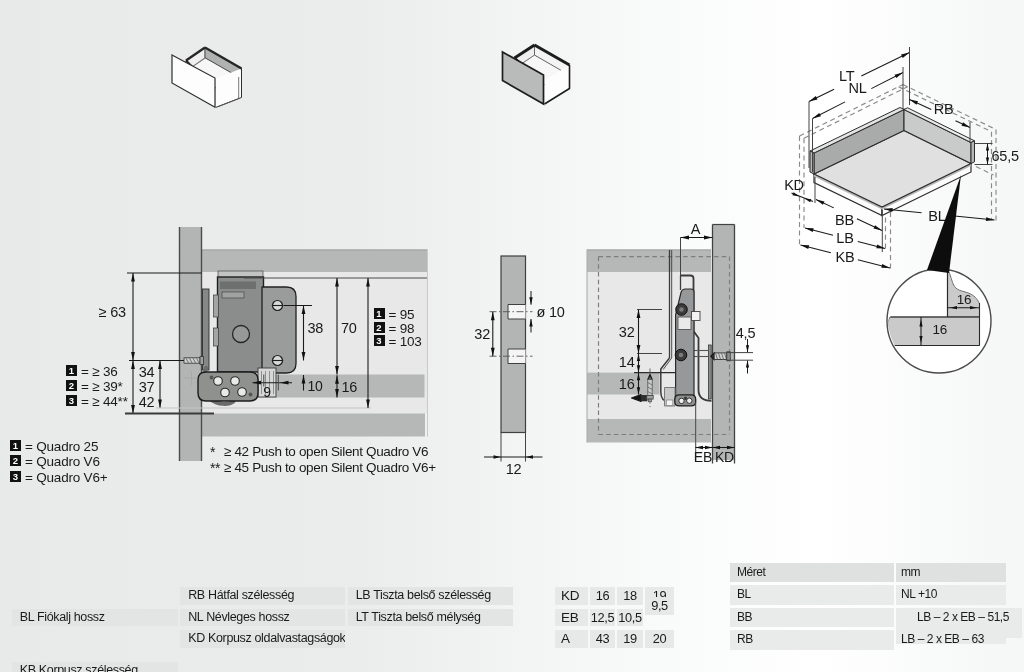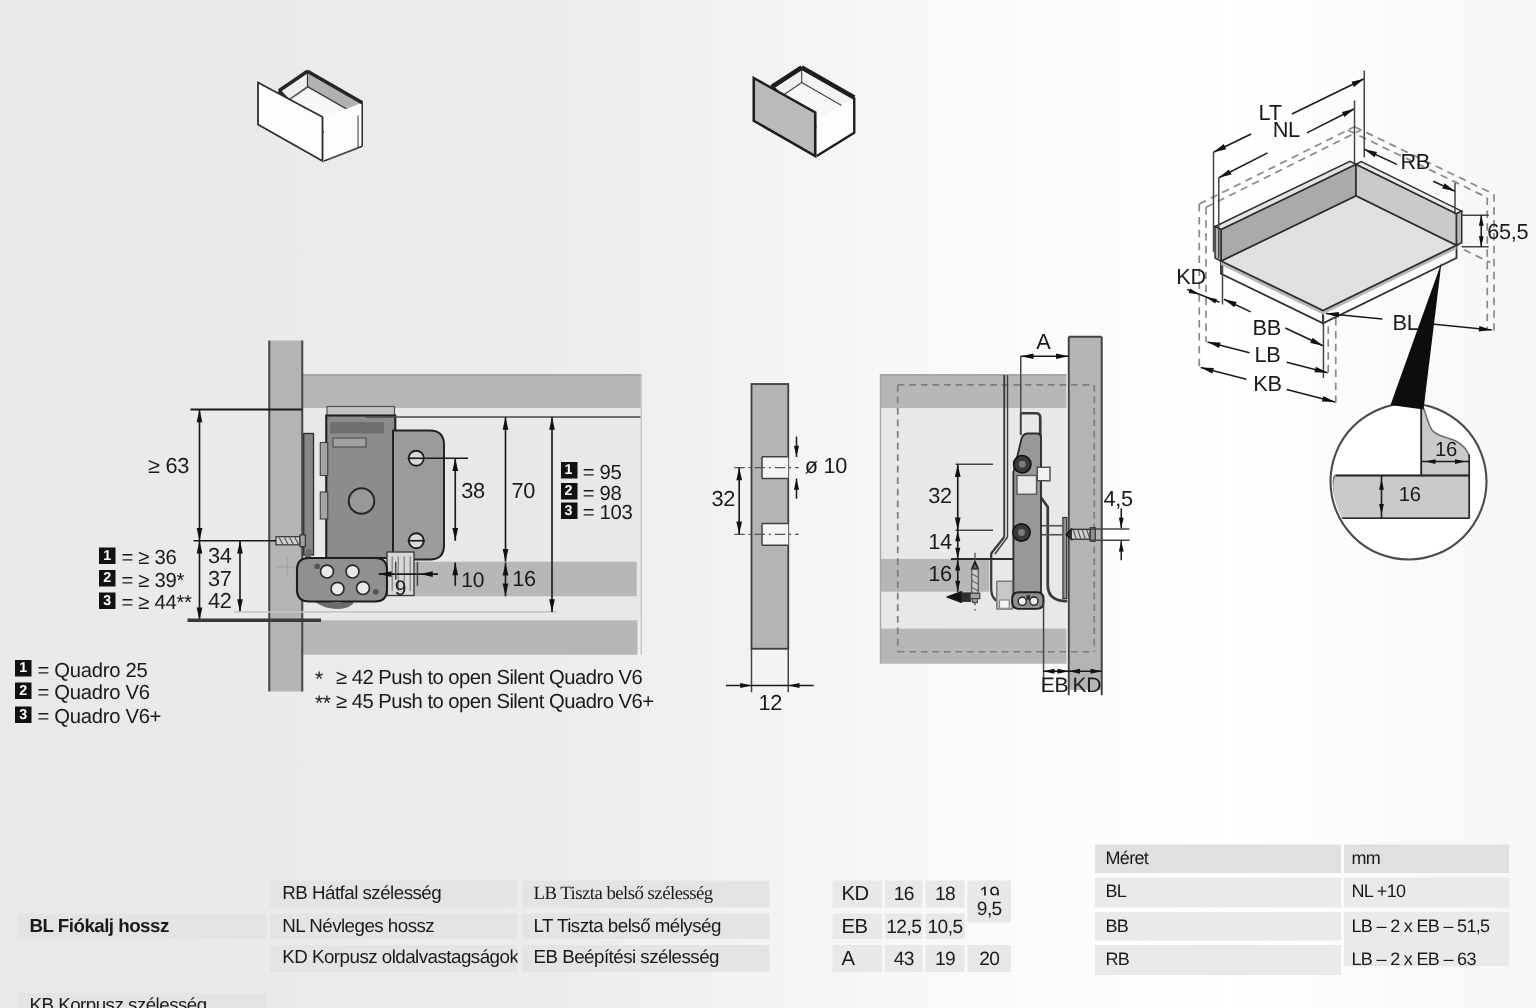--- a/index.html
+++ b/index.html
@@ -432,40 +432,37 @@
     <span class="mark">*</span>
     <span class="ntx">≥ 42 Push to open Silent Quadro V6</span>
   </div>
   <div class="note" style="left:210px;top:459.5px;">
     <span class="mark">**</span>
     <span class="ntx">≥ 45 Push to open Silent Quadro V6+</span>
   </div>
   <div class="cell" style="left:180.2px;top:587px;width:165px;height:17.5px;">
       <div class="pad"><span>RB</span> <span>Hátfal szélesség</span></div>
     </div>
-  <div class="cell" style="left:347.7px;top:587px;width:165px;height:17.5px;font-family:Liberation Serif, serif;">
+  <div class="cell" style="left:347.7px;top:587px;width:165px;height:17.5px;">
       <div class="pad"><span>LB</span> <span>Tiszta belső szélesség</span></div>
     </div>
-  <div class="cell" style="left:11.7px;top:608.5px;width:166px;height:17.5px;font-weight:bold;">
+  <div class="cell" style="left:11.7px;top:608.5px;width:166px;height:17.5px;">
       <div class="pad"><span>BL</span> <span>Fiókalj hossz</span></div>
     </div>
   <div class="cell" style="left:180.2px;top:608.5px;width:165px;height:17.5px;">
       <div class="pad"><span>NL</span> <span>Névleges hossz</span></div>
     </div>
   <div class="cell" style="left:347.7px;top:608.5px;width:165px;height:17.5px;">
       <div class="pad"><span>LT</span> <span>Tiszta belső mélység</span></div>
     </div>
   <div class="cell" style="left:11.7px;top:630px;width:166px;height:17.5px;margin-top:32px;">
       <div class="pad"><span>KB</span> <span>Korpusz szélesség</span></div>
     </div>
   <div class="cell" style="left:180.2px;top:630px;width:165px;height:17.5px;">
       <div class="pad"><span>KD</span> <span>Korpusz oldalvastagságok</span></div>
-    </div>
-  <div class="cell" style="left:347.7px;top:630px;width:165px;height:17.5px;">
-      <div class="pad"><span>EB</span> <span>Beépítési szélesség</span></div>
     </div>
   <div class="cell mlabel" style="left:555px;top:587px;width:33px;height:17.5px;">
       <div style="padding-left:6px;">KD</div>
     </div>
   <div class="cell mcell" style="left:590px;top:587px;width:25px;height:17.5px;">16</div>
   <div class="cell mcell" style="left:617px;top:587px;width:26px;height:17.5px;">18</div>
   <div class="cell mcell" style="left:645px;top:587px;width:29px;height:17.5px;">19</div>
   <div class="cell mlabel" style="left:555px;top:608.5px;width:33px;height:17.5px;">
       <div style="padding-left:6px;">EB</div>
     </div>
@@ -486,21 +483,21 @@
     </div>
   <div class="cell rcell" style="left:730px;top:585px;width:163.5px;height:19.5px;">
       <div style="padding-left:7px;">BL</div>
     </div>
   <div class="cell rcell" style="left:896px;top:585px;width:109.5px;height:19.5px;">
       <div style="padding-left:5px;">NL +10</div>
     </div>
   <div class="cell rcell" style="left:730px;top:607.5px;width:163.5px;height:19.5px;">
       <div style="padding-left:7px;">BB</div>
     </div>
-  <div class="cell rcell" style="left:896px;top:607.5px;width:109.5px;height:30px;">
+  <div class="cell rcell" style="left:896px;top:607.5px;width:109.5px;height:30px;padding-left:16px;">
       <div style="padding-left:5px;">LB – 2 x EB – 51,5</div>
     </div>
   <div class="cell rcell" style="left:730px;top:630px;width:163.5px;height:19.5px;">
       <div style="padding-left:7px;">RB</div>
     </div>
   <div class="cell rcell" style="left:896px;top:630px;width:109.5px;height:14px;">
       <div style="padding-left:5px;">LB – 2 x EB – 63</div>
     </div>
 </div>
 

